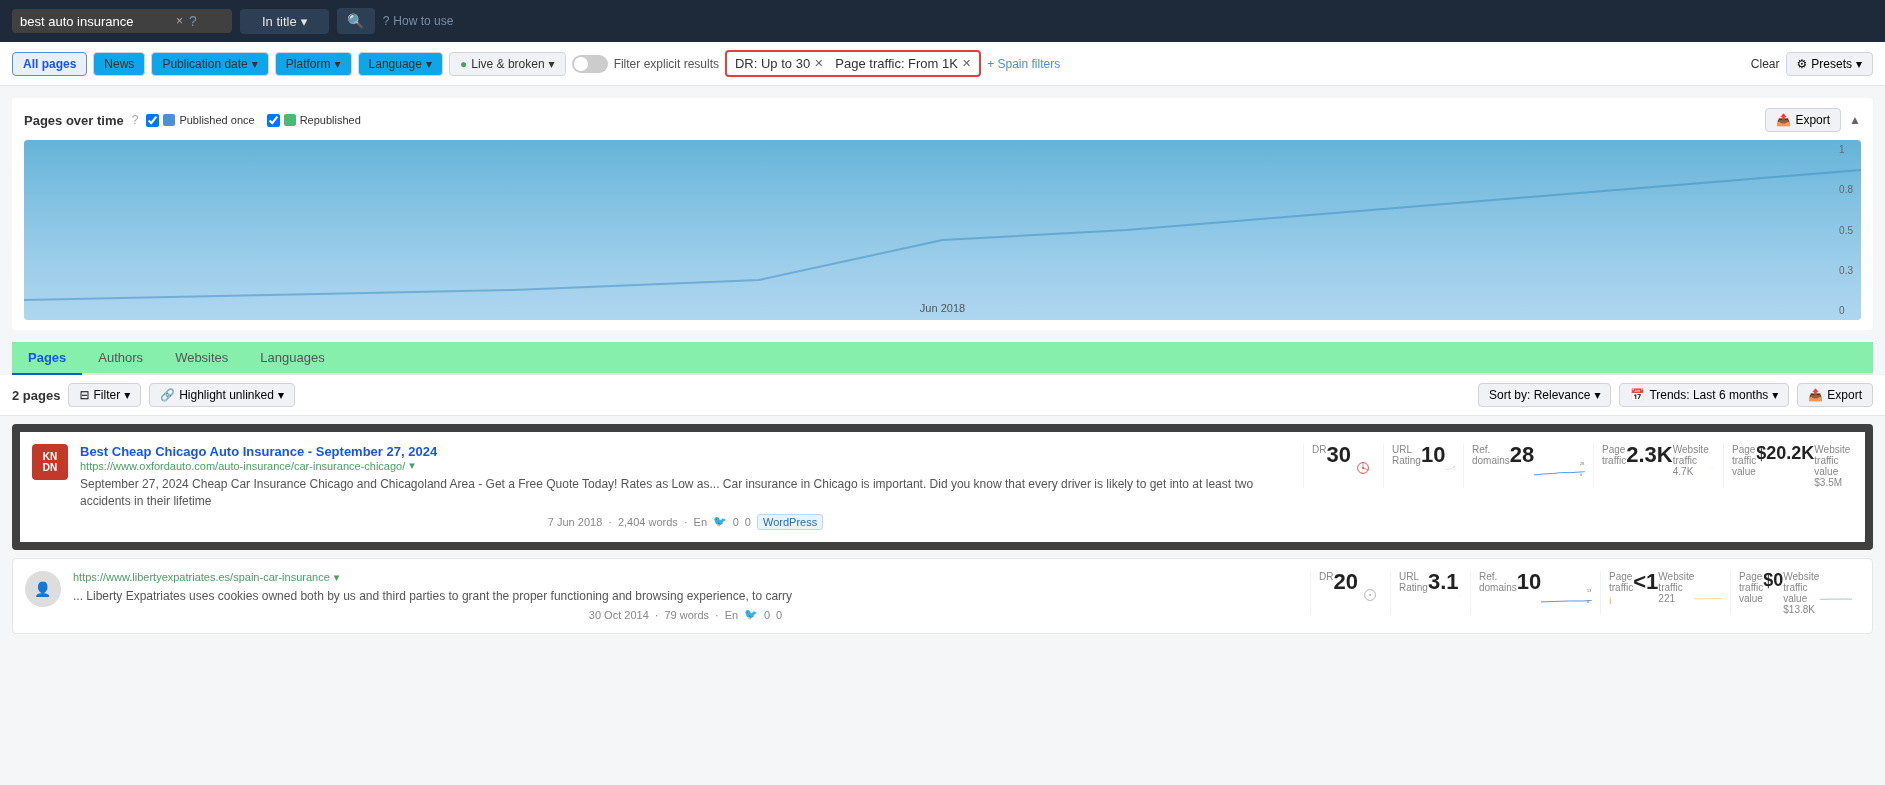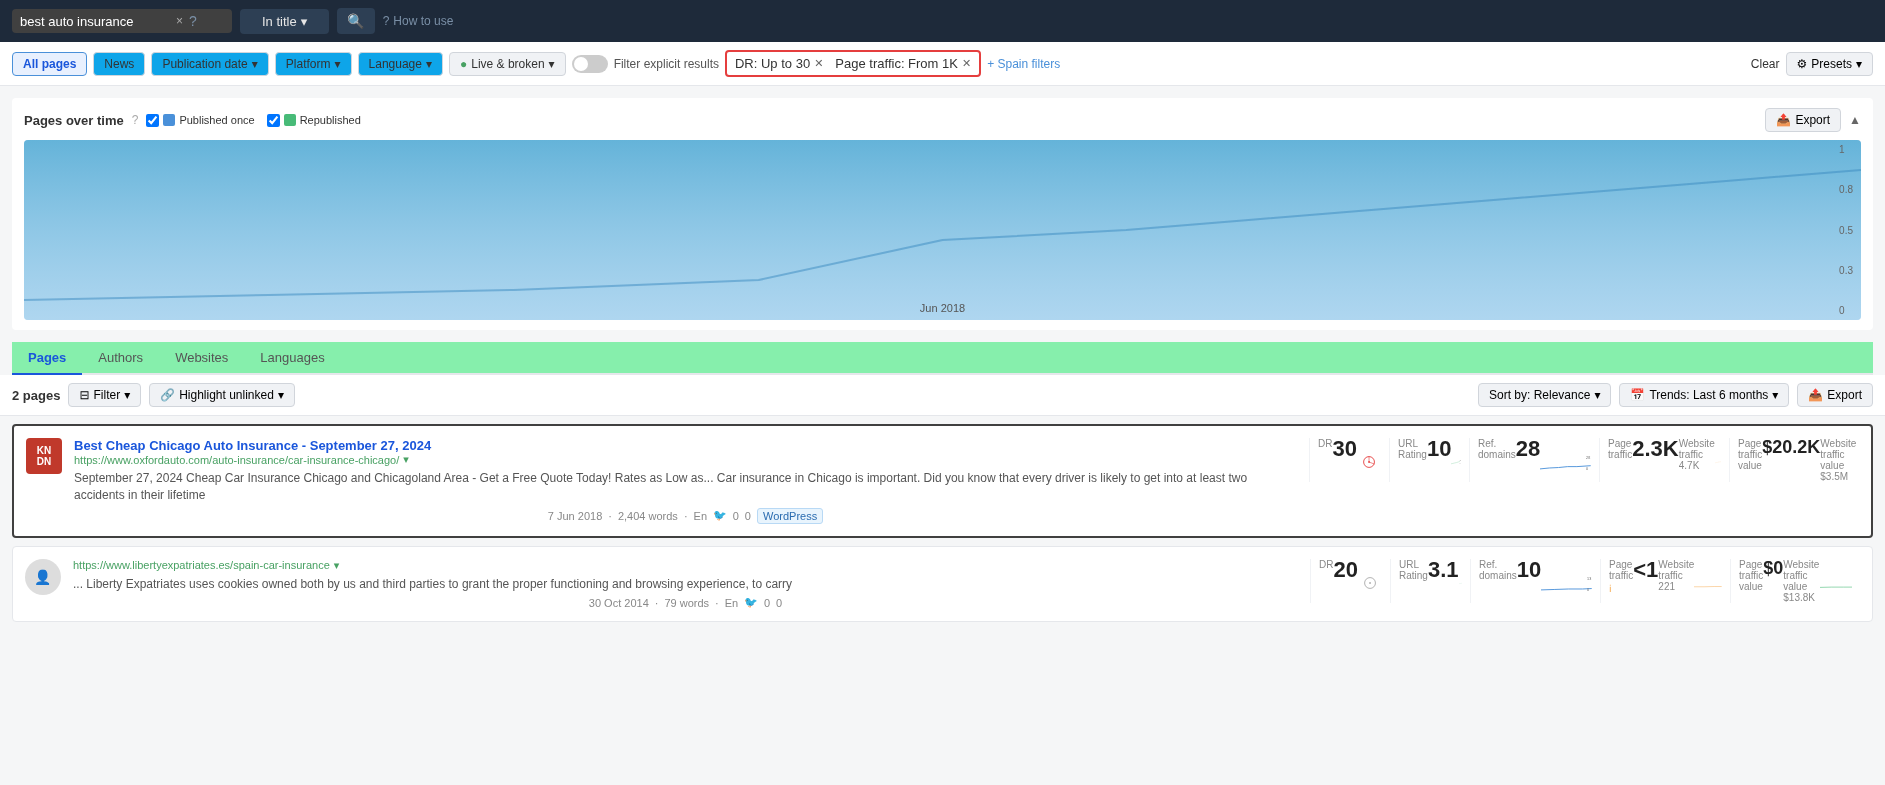--- a/index.html
+++ b/index.html
@@ -335,21 +335,21 @@
       display: flex;
       align-items: center;
       gap: 4px;
     }
 
     
     .result-row {
       display: flex;
       align-items: flex-start;
       padding: 12px;
-      border: 2px solid #404040;
+      border: 8px solid #404040;
       border-radius: 4px;
       margin: 8px 12px;
       gap: 12px;
       background: #fff;
     }
     .result-row.normal {
       border: 1px solid #e5e7eb;
     }
     .result-favicon {
       width: 36px;

